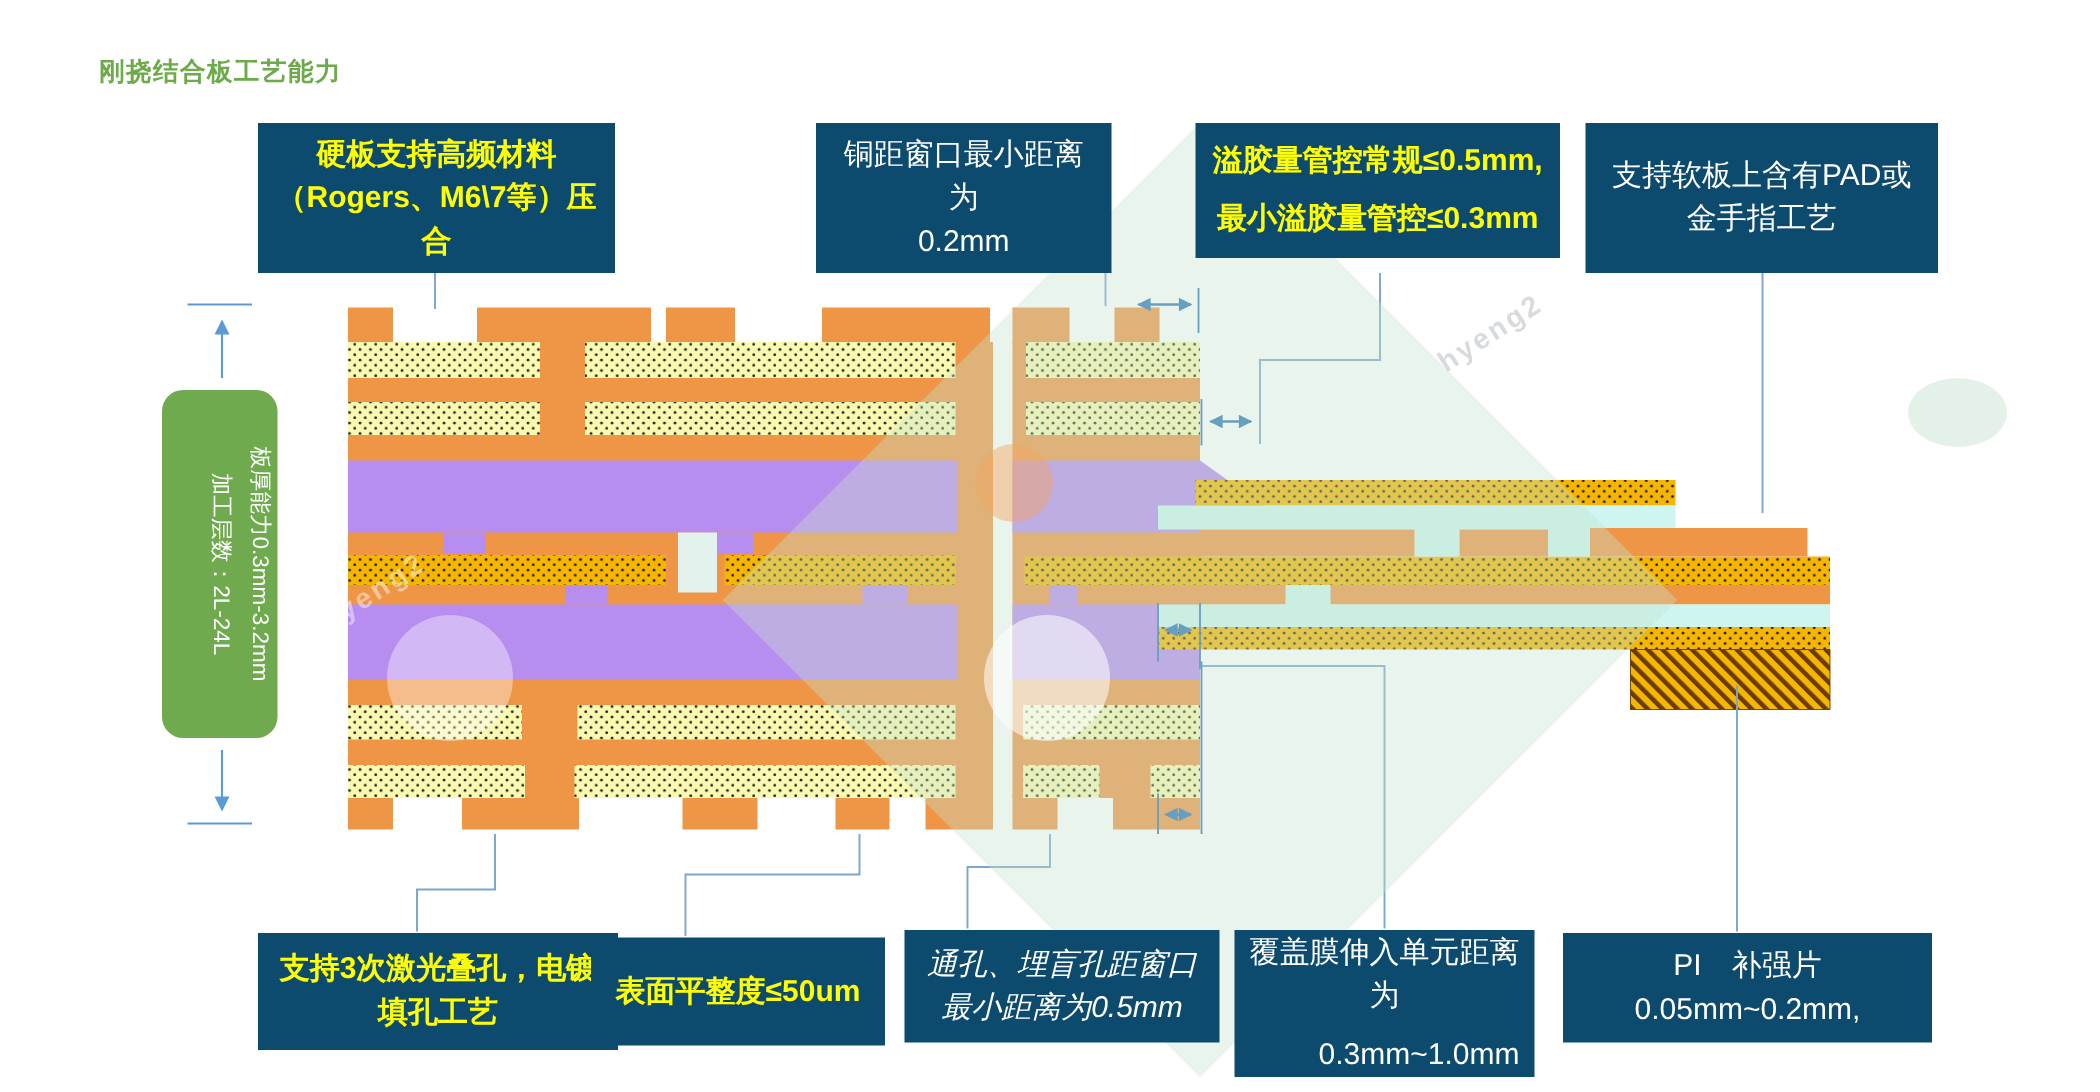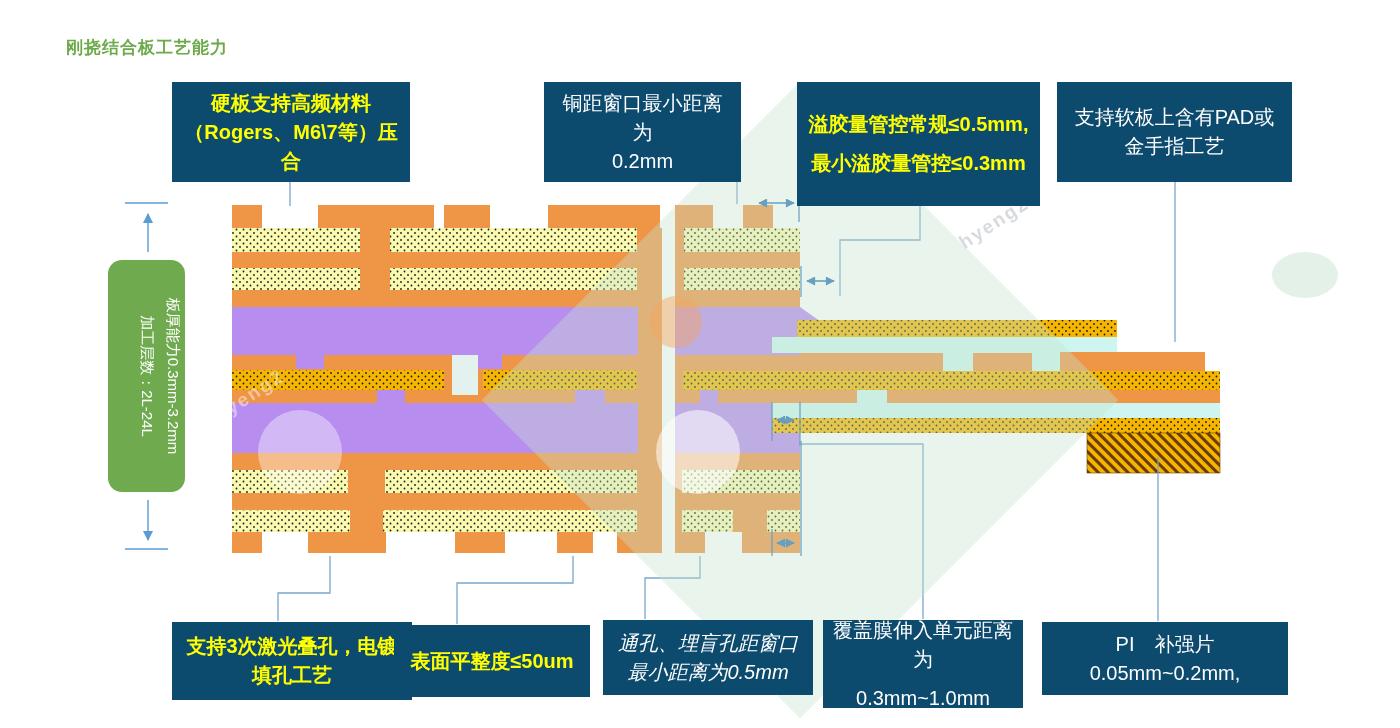--- a/index.html
+++ b/index.html
@@ -23,26 +23,26 @@
   
   .title{position:absolute;left:66px;top:36px;z-index:4;color:#6caa4a;font-size:17px;font-weight:bold;letter-spacing:1px;}
   
   .box{position:absolute;z-index:4;background:#0c4a6e;color:#ffffff;display:flex;flex-direction:column;
        justify-content:center;align-items:center;text-align:center;font-size:20px;line-height:1.45;
        padding:4px 10px;box-sizing:border-box;}
   .box.highlight{color:#ffff00;font-weight:bold;}
   .box .gapline{margin:5px 0;}
   .b1{left:172px;top:82px;width:238px;height:100px;}
   .b2{left:544px;top:82px;width:197px;height:100px;}
-  .b3{left:797px;top:82px;width:243px;height:124px;}
+  .b3{left:797px;top:82px;width:243px;height:90px;}
   .b4{left:1057px;top:82px;width:235px;height:100px;justify-content:center;}
   .b5{left:172px;top:622px;width:240px;height:78px;}
   .b6{left:394px;top:625px;width:196px;height:72px;}
   .b7{left:603px;top:620px;width:210px;height:75px;font-style:italic;}
-  .b8{left:823px;top:620px;width:200px;height:88px;}
+  .b8{left:823px;top:620px;width:200px;height:98px;align-items:flex-end;}
   .b9{left:1042px;top:622px;width:246px;height:73px;}
   
   .side-label{position:absolute;left:108px;top:260px;width:77px;height:232px;background:#6faa4e;
               border-radius:14px;z-index:4;}
   .side-label .rot{position:absolute;left:50%;top:50%;width:232px;height:77px;
                    transform:translate(-50%,-50%) rotate(90deg);color:#ffffff;font-size:15px;
                    line-height:1.7;text-align:center;}
 </style>
 </head>
 <body>

